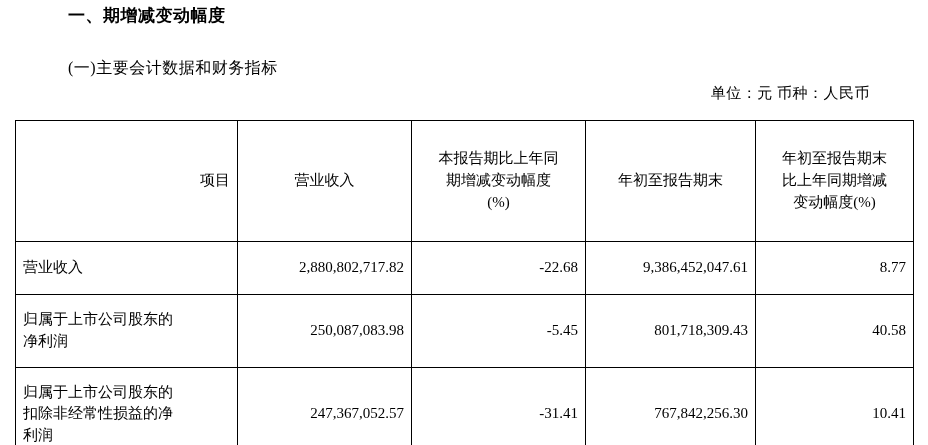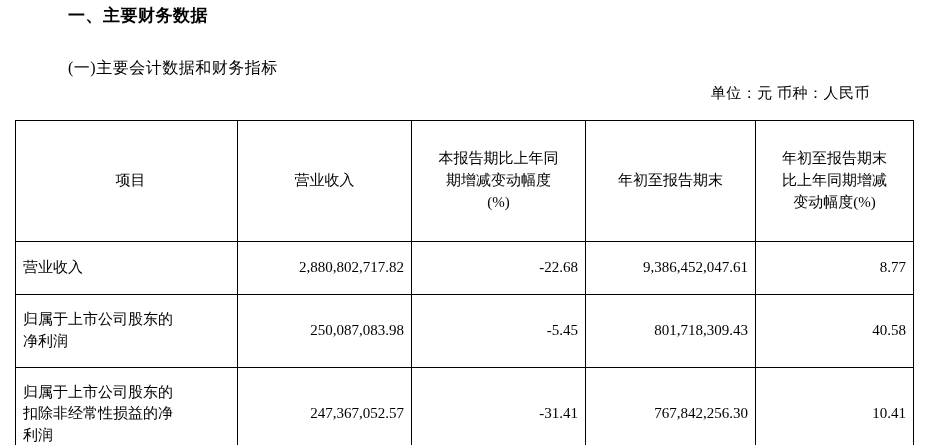--- a/index.html
+++ b/index.html
@@ -68,21 +68,21 @@
   thead td {
     text-align: center;
     height: 92px;
   }
   .hdr-multiline {
     display: block;
     text-align: center;
   }
   .hdr-left {
     display: block;
-    text-align: center;
+    text-align: right;
     padding-left: 8px;
   }
   tbody td {
     height: 24px;
   }
   .cell-label {
     text-align: left;
   }
   .cell-num {
     text-align: right;
@@ -90,21 +90,21 @@
     font-family: "Liberation Serif", "DejaVu Serif", serif;
   }
   .row-tall td { height: 42px; }
   .row-taller td { height: 62px; }
 </style>
 </head>
 <body>
 
 <div class="page">
 
-  <div class="heading-main">一、主要财务数据</div>
+  <div class="heading-main">一、期增减变动幅度</div>
 
   <div class="heading-sub">(一)主要会计数据和财务指标</div>
 
   <div class="unit-line">单位：元  币种：人民币</div>
 
   <table class="fin">
     <colgroup>
       <col class="col-item">
       <col class="col-period">
       <col class="col-change">

